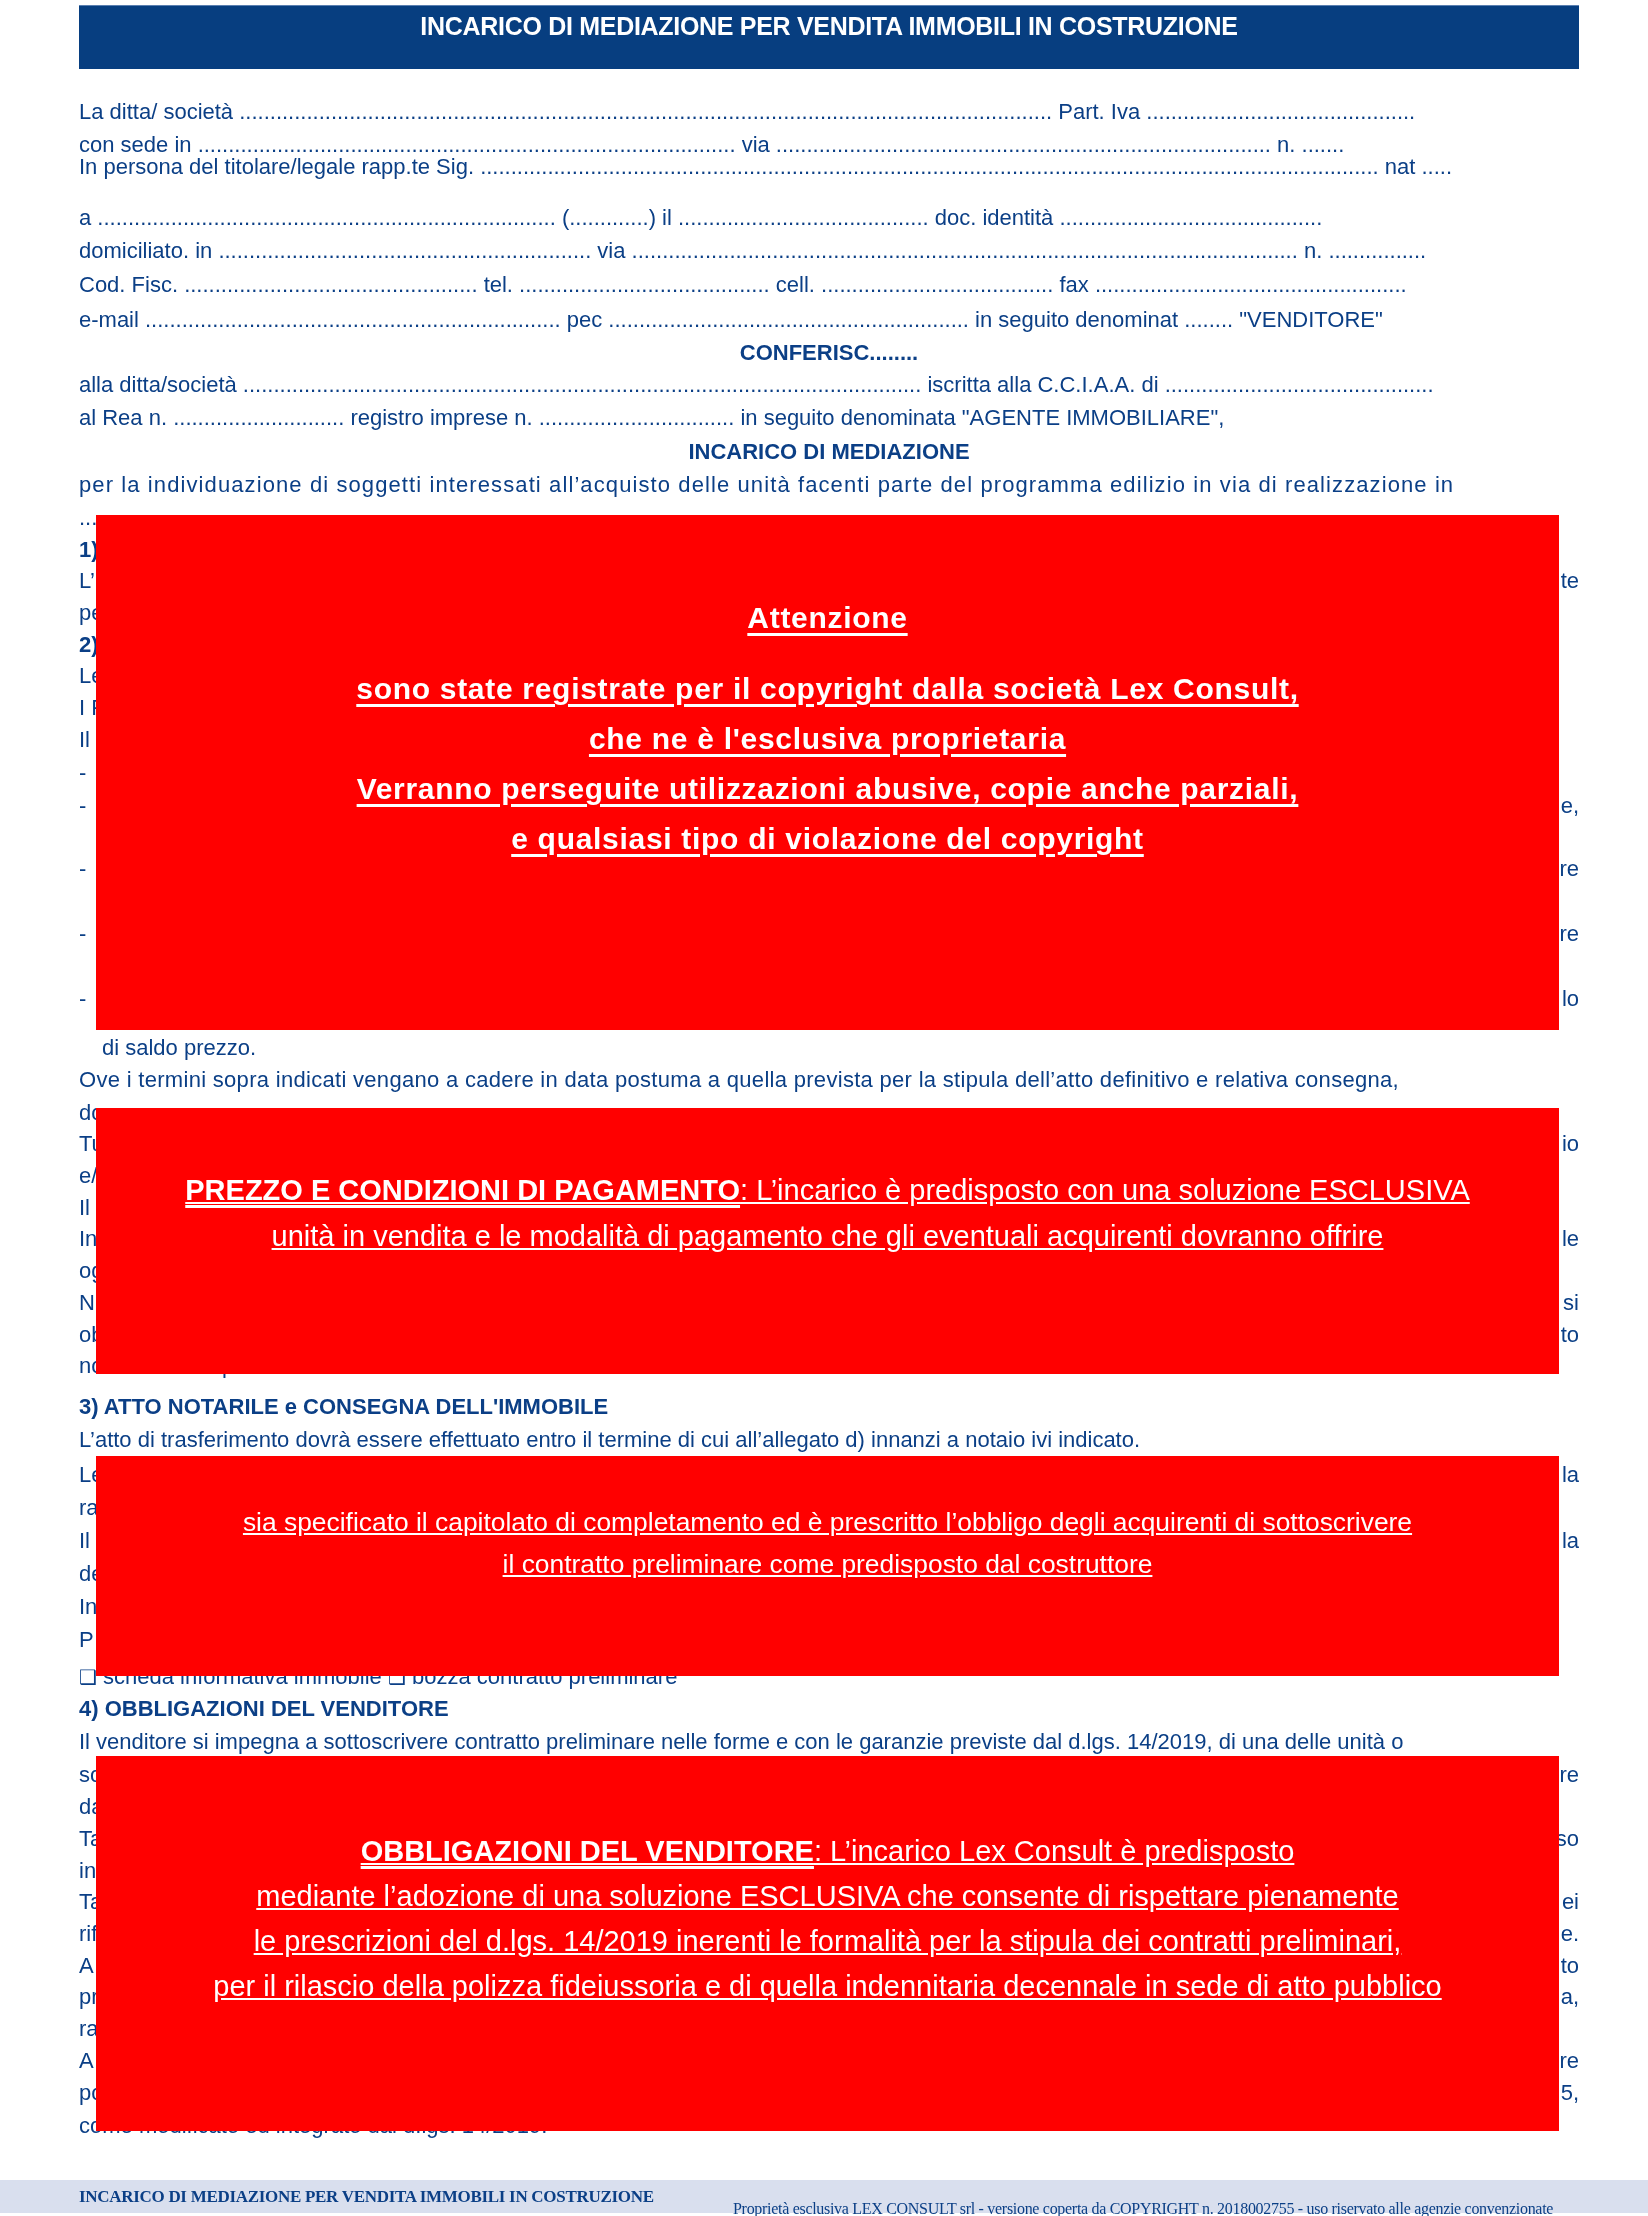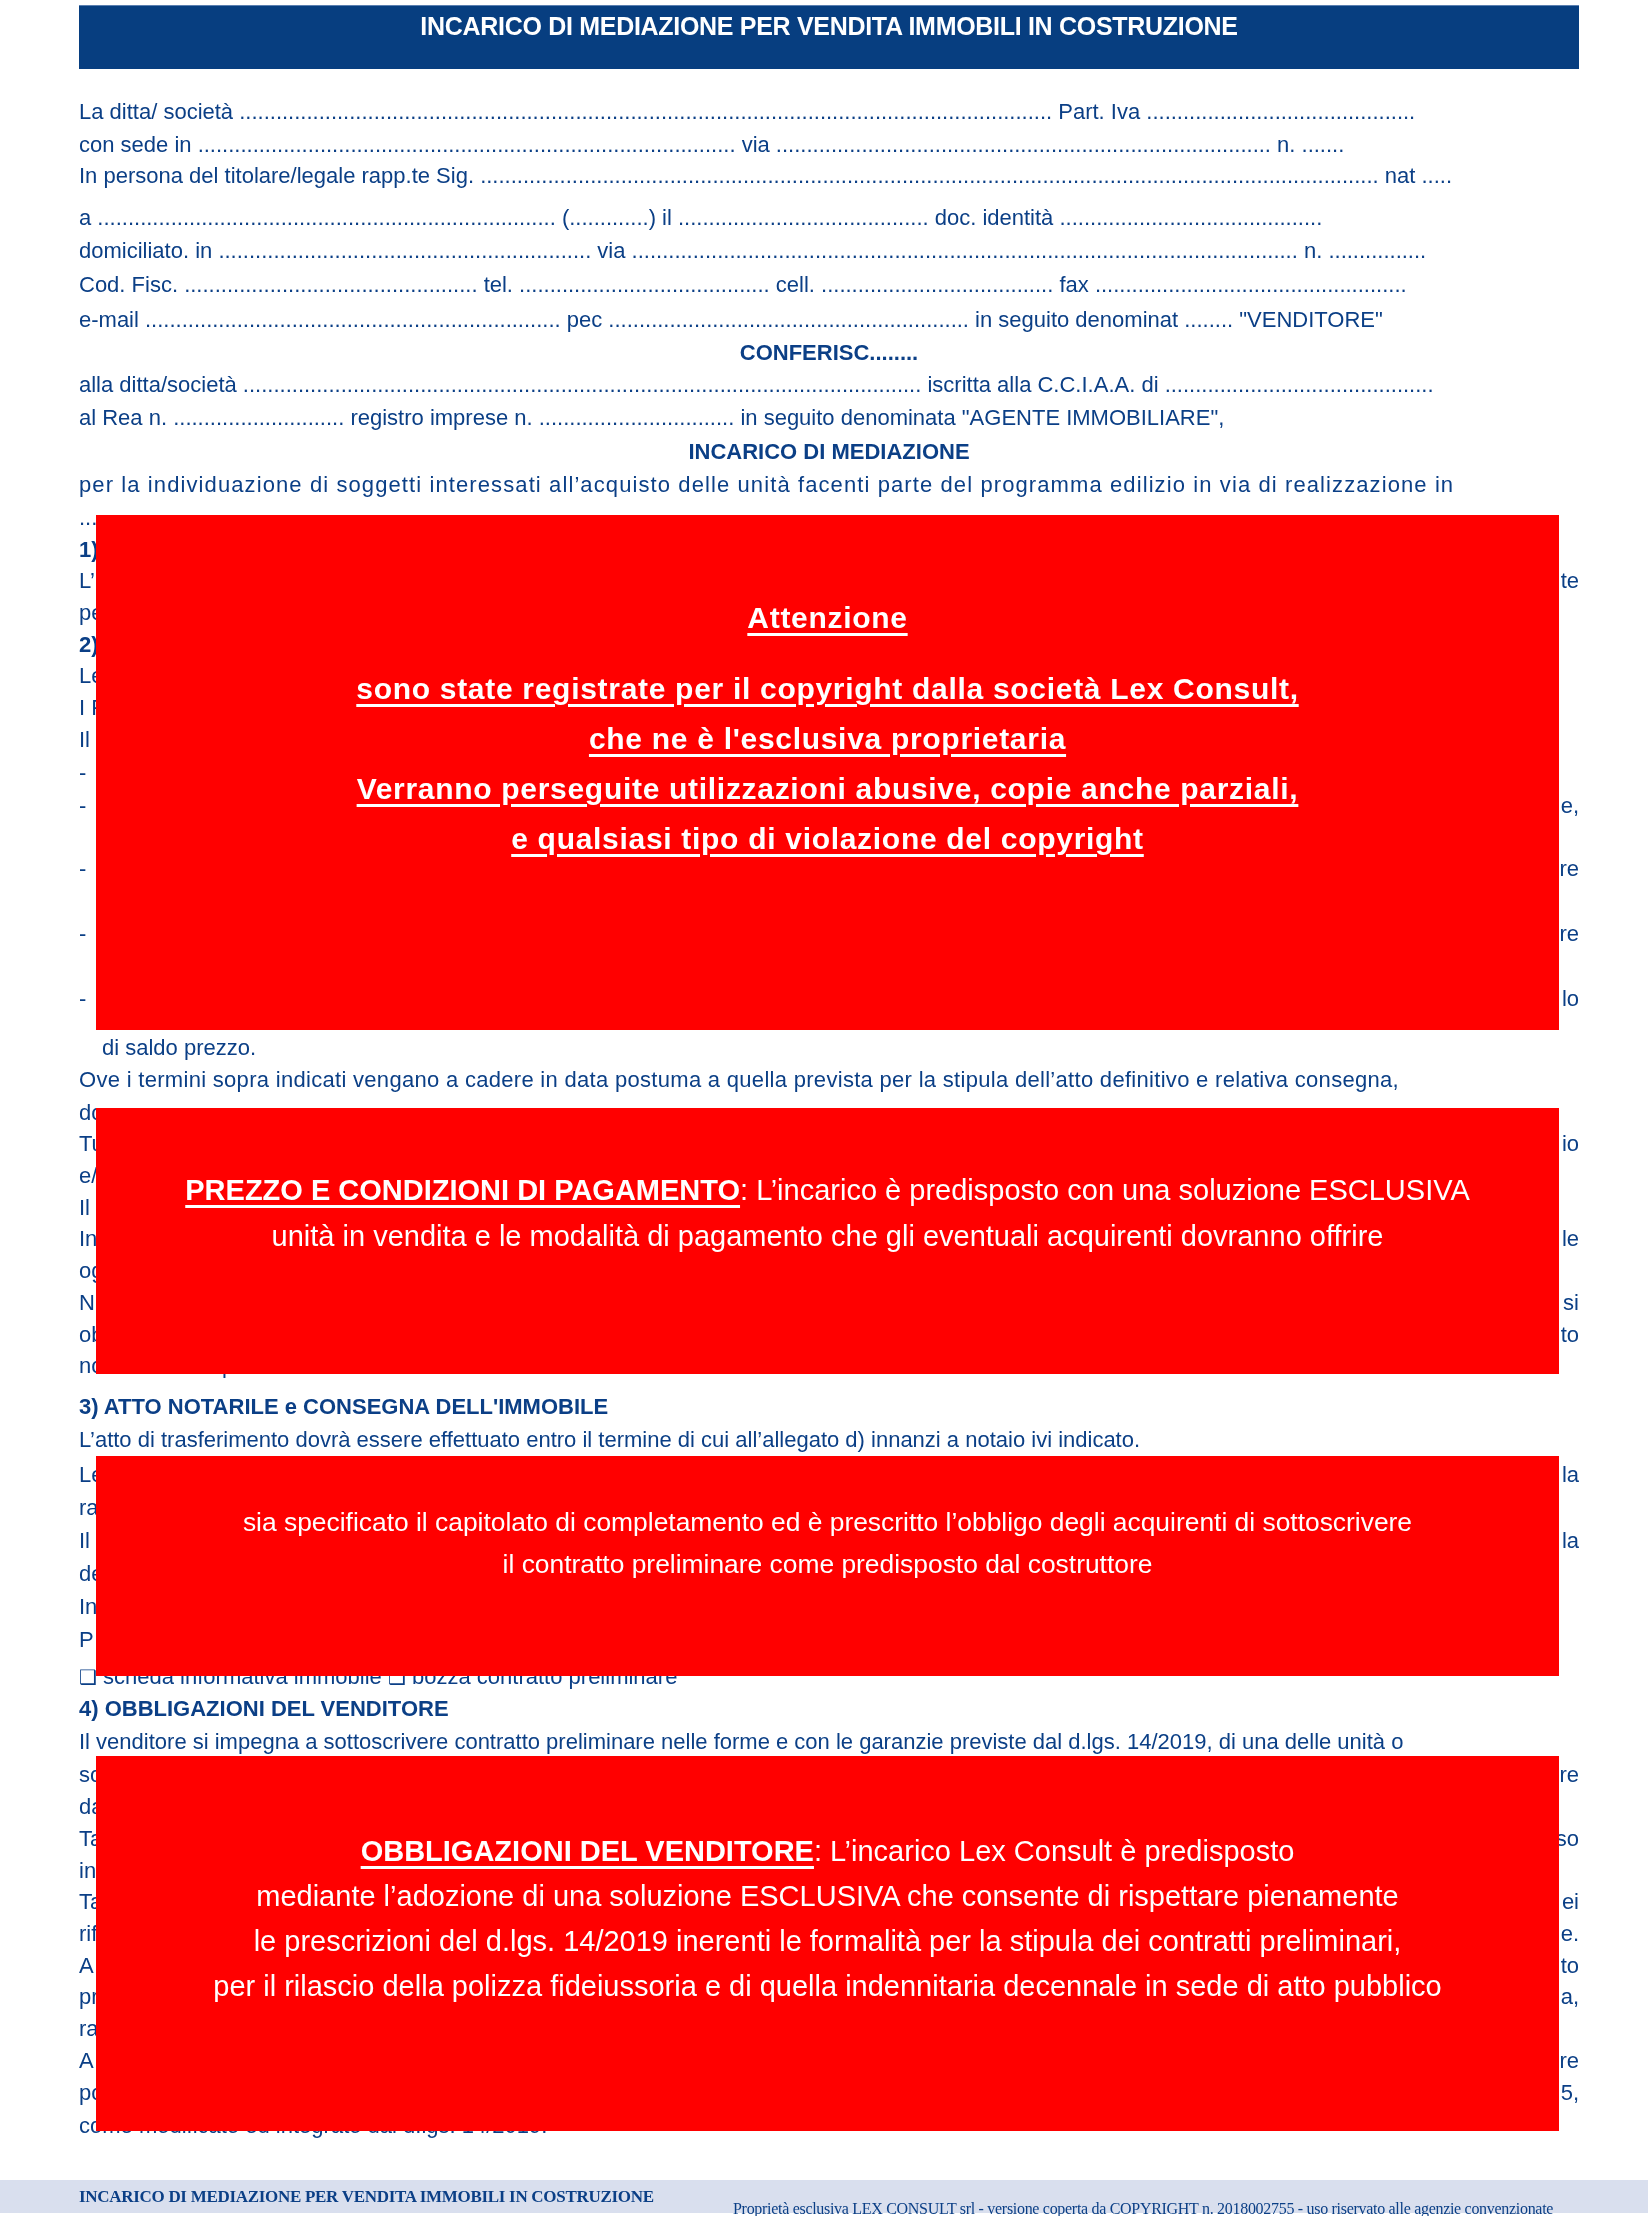--- a/index.html
+++ b/index.html
@@ -32,21 +32,21 @@
     }
     .overlay .row { display: block; }
     .u { text-decoration: underline; text-decoration-thickness: 2.6px; text-underline-offset: 5.3px; }
     .warn { top: 515px; height: 515px; }
     .warn .title { margin-top: 83px; font-size: 30px; font-weight: bold; line-height: 40px; letter-spacing: 0.7px; }
     .warn .body { margin-top: 26.4px; font-size: 30px; font-weight: bold; line-height: 50px; letter-spacing: 0.7px; }
 
     .ov2 { top: 1108px; height: 266px; }
     .ov3 { top: 1456px; height: 220px; }
     .ov4 { top: 1756px; height: 375px; }
-    .ov-text { font-size: 29px; line-height: 46px; }
+    .ov-text { font-size: 29px; line-height: 46px; text-decoration: underline; }
     .ov2 .ov-text { margin-top: 59px; }
     .ov3 .ov-text { margin-top: 45px; line-height: 42px; font-size: 26.4px; }
     .ov4 .ov-text { margin-top: 73px; line-height: 45px; }
     .ov-head { font-weight: bold; }
 
     .footer {
       position: absolute; left: 0; top: 2180px; width: 1648px; height: 33px;
       background: #d9dfee; font-family: "Liberation Serif", serif; color: #0b3f86;
     }
     .footer .fl { position: absolute; left: 79px; top: 6.6px; font-size: 17px; font-weight: bold; letter-spacing: -0.3px; }
@@ -55,21 +55,21 @@
   </style>
 </head>
 <body>
 
 <div class="header">
   <div class="t1">INCARICO DI MEDIAZIONE PER VENDITA IMMOBILI IN COSTRUZIONE</div>
 </div>
 
 <div class="line" style="top:99px">La ditta/ società ..................................................................................................................................... Part. Iva ............................................</div>
 <div class="line" style="top:132px">con sede in ........................................................................................ via ................................................................................. n. .......</div>
-<div class="line" style="top:163px">In persona del titolare/legale rapp.te Sig. ................................................................................................................................................... nat .....</div>
+<div class="line" style="top:154px">In persona del titolare/legale rapp.te Sig. ................................................................................................................................................... nat .....</div>
 <div class="line" style="top:205px">a ........................................................................... (.............) il ......................................... doc. identità ...........................................</div>
 <div class="line" style="top:238px">domiciliato. in ............................................................. via ............................................................................................................. n. ................</div>
 <div class="line" style="top:272px">Cod. Fisc. ................................................ tel. ......................................... cell. ...................................... fax ...................................................</div>
 <div class="line" style="top:307px">e-mail .................................................................... pec ........................................................... in seguito denominat ........ "VENDITORE"</div>
 
 <div class="line center" style="top:340px">CONFERISC........</div>
 <div class="line" style="top:372px">alla ditta/società ............................................................................................................... iscritta alla C.C.I.A.A. di ............................................</div>
 <div class="line" style="top:405px">al Rea n. ............................ registro imprese n. ................................ in seguito denominata "AGENTE IMMOBILIARE",</div>
 <div class="line center" style="top:439px">INCARICO DI MEDIAZIONE</div>
 <div class="line" style="top:472px; letter-spacing:1.1px">per la individuazione di soggetti interessati all’acquisto delle unità facenti parte del programma edilizio in via di realizzazione in</div>

